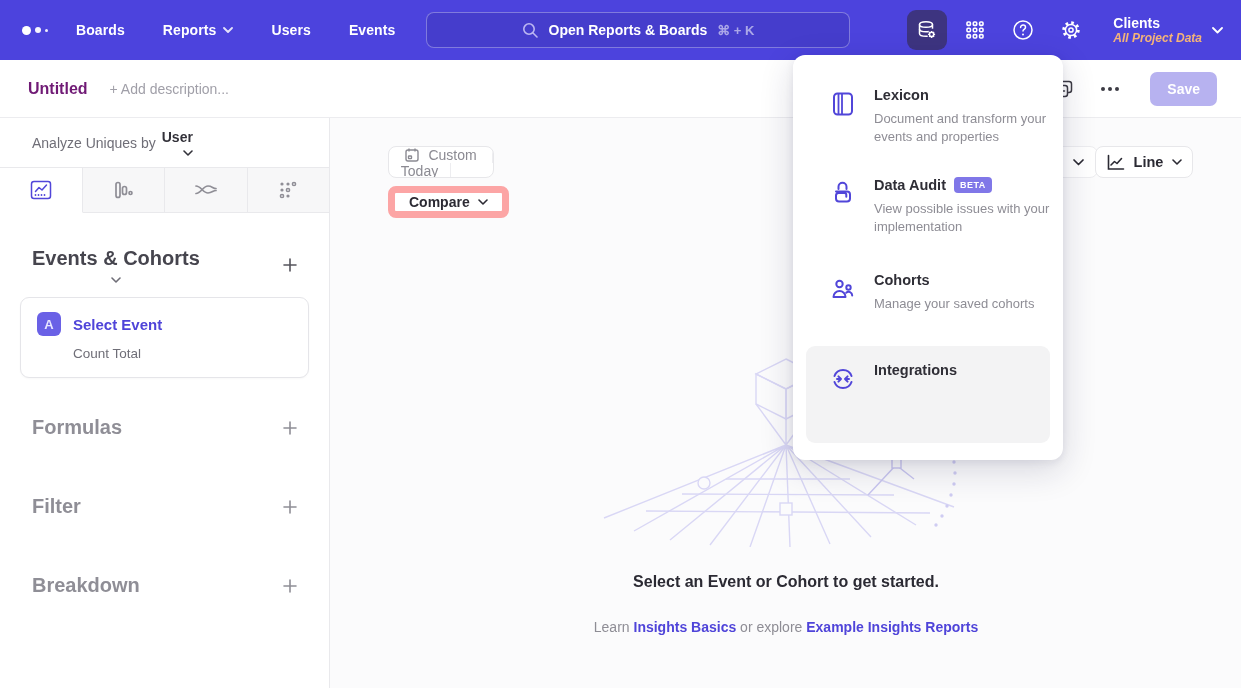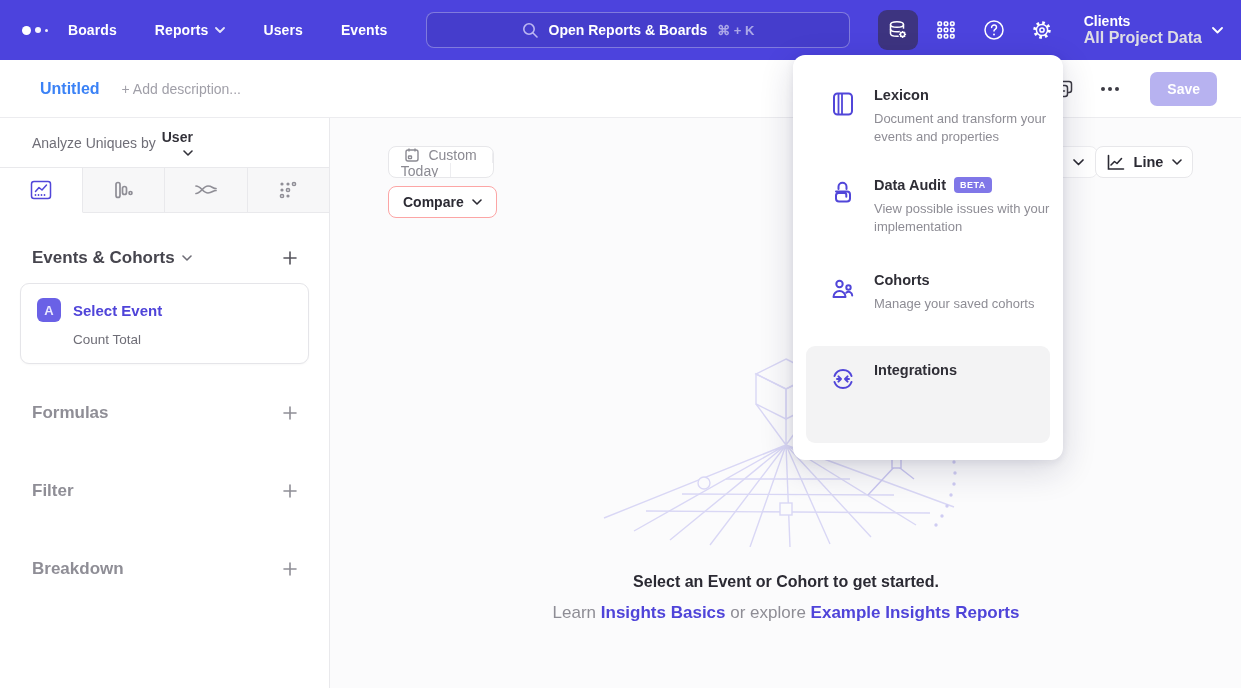--- a/index.html
+++ b/index.html
@@ -6,80 +6,80 @@
   html,body { width:1241px; height:688px; }
   body { font-family:"Liberation Sans", sans-serif; background:#fff; overflow:hidden; }
   #app { position:relative; width:1241px; height:688px; background:#fbfbfc; }
 
   
   .topnav { position:absolute; top:0; left:0; width:1241px; height:60px; background:#4c43dd; display:flex; align-items:center; z-index:10; }
   .logo { display:flex; align-items:center; gap:4px; margin-left:22px; width:46px; cursor:pointer; }
   .logo .d1{width:9px;height:9px;border-radius:50%;background:#fff;}
   .logo .d2{width:6px;height:6px;border-radius:50%;background:#fff;opacity:.95;}
   .logo .d3{width:3px;height:3px;border-radius:50%;background:#fff;opacity:.9;}
-  .nav-items { display:flex; gap:38px; margin-left:0; }
+  .nav-items { display:flex; gap:38px; margin-left:8px; }
   .nav-item { color:#fff; font-size:14px; font-weight:700; letter-spacing:.1px; display:flex; align-items:center; gap:7px; cursor:pointer; }
   .nav-item svg { opacity:.85; }
   .searchbar { position:absolute; left:426px; top:12px; width:424px; height:36px; border-radius:8px;
     background:rgba(10,5,60,0.10); border:1px solid rgba(255,255,255,0.32);
     display:flex; align-items:center; justify-content:center; gap:10px; cursor:text; }
   .searchbar .ph { color:#fff; font-size:14px; font-weight:600; }
   .searchbar .kbd { color:rgba(255,255,255,0.55); font-size:13px; font-weight:600; }
   .nav-right { position:absolute; right:0; top:0; height:60px; display:flex; align-items:center; }
   .nav-iconbtn { width:40px; height:40px; border-radius:9px; display:flex; align-items:center; justify-content:center; cursor:pointer; margin-right:8px; }
   .nav-iconbtn.active { background:#3d3480; }
   .project { display:flex; align-items:center; margin-left:14px; margin-right:18px; cursor:pointer; }
   .project .txt { display:flex; flex-direction:column; gap:0; }
   .project .name { color:#fff; font-size:14px; font-weight:700; }
-  .project .sub { color:#e5e5e5; font-size:16px; font-weight:700; opacity:.95; }
+  .project .sub { color:#fdba74; font-size:12px; font-weight:700; opacity:.95;font-style:italic; }
   .project svg { margin-left:10px; }
 
   
   .rheader { position:absolute; top:60px; left:0; width:1241px; height:58px; background:#fff; border-bottom:1px solid #ececef; display:flex; align-items:center; }
-  .rtitle { margin-left:40px; font-size:16px; font-weight:700; color:#3b82f6; cursor:text; }
+  .rtitle { margin-left:28px; font-size:16px; font-weight:700; color:#701a75; cursor:text; }
   .rdesc { margin-left:22px; font-size:14px; color:#a09fa8; cursor:text; }
   .rheader-right { position:absolute; right:24px; top:0; height:58px; display:flex; align-items:center; gap:10px; }
   .hicon { width:36px; height:36px; display:flex; align-items:center; justify-content:center; cursor:pointer; border-radius:6px; }
   .dots3 { display:flex; gap:3px; }
   .dots3 i { width:4px; height:4px; border-radius:50%; background:#3c3b44; }
   .savebtn { background:#b7b2f0; color:#fff; font-size:14px; font-weight:700; border:none; border-radius:7px; padding:9px 17px; margin-left:12px; cursor:pointer; }
 
   
   .sidebar { position:absolute; top:118px; left:0; width:330px; height:570px; background:#fff; border-right:1px solid #e9e9ec; }
   .analyze { height:49px; display:flex; align-items:center; padding-left:32px; font-size:14px; color:#6f6e77; gap:6px; }
   .analyze .val { color:#33323a; font-weight:700; display:flex; align-items:flex-end; gap:5px; cursor:pointer;flex-direction:column; }
   .tabbar { display:flex; height:46px; border-top:1px solid #e9e9ec; border-bottom:1px solid #e9e9ec; background:#f7f7f8; }
   .tab { flex:1; display:flex; align-items:center; justify-content:center; border-right:1px solid #e9e9ec; cursor:pointer; }
   .tab:last-child { border-right:none; }
   .tab.sel { background:#fff; border-bottom:1px solid #fff; margin-bottom:-1px; }
   .sb-section { display:flex; align-items:center; justify-content:space-between; padding:0 28px 0 32px; margin-top:30px; }
-  .sb-section .lbl { font-size:17px; font-weight:700; color:#8f8e96; }
+  .sb-section .lbl { font-size:20px; font-weight:700; color:#8f8e96;flex-direction:column; }
   .sb-section .lbl.dark { color:#46454e; display:flex; align-items:center; gap:7px; cursor:pointer; }
   .plusbtn { width:22px; height:22px; display:flex; align-items:center; justify-content:center; cursor:pointer; }
   .event-card { margin:14px 20px 0 20px; border:1px solid #e5e5e9; border-radius:9px; background:#fff; padding:14px 16px 16px 16px; cursor:pointer; box-shadow:0 1px 2px rgba(20,20,40,0.03); }
   .ec-row { display:flex; align-items:center; gap:12px; }
   .ec-badge { width:24px; height:24px; border-radius:6px; background:#6a61e6; color:#e9e7ff; font-size:13px; font-weight:700; display:flex; align-items:center; justify-content:center; }
   .ec-title { color:#4f44d9; font-size:15px; font-weight:700; }
   .ec-sub { margin:10px 0 0 36px; color:#6f6e77; font-size:13.5px; }
 
   
   .main { position:absolute; top:118px; left:331px; width:910px; height:570px; background:#fbfbfc; }
   .toolbar { position:absolute; top:28px; left:57px; right:0; height:32px; }
   .seg { position:absolute; left:0; top:0; display:flex; height:32px; background:#fff; border:1px solid #e7e7ea; border-radius:8px; overflow:hidden;flex-direction:column; }
   .seg .s { display:flex; align-items:center; justify-content:center; gap:8px; font-size:14px; color:#8b8a92; border-right:1px solid #ededf0; cursor:pointer; padding:0; }
   .seg .s:last-child { border-right:none; }
   .seg .s.sel { background:#f2f2f4; color:#2b2a33; font-weight:700; }
   .minibtn { position:absolute; top:0; height:32px; background:#fff; border:1px solid #ededf0; border-radius:8px; display:flex; align-items:center; justify-content:flex-end; cursor:pointer; }
   .linebtn { position:absolute; top:0; left:707px; width:98px; height:32px; background:#fff; border:1px solid #e7e7ea; border-radius:8px; display:flex; align-items:center; justify-content:center; gap:9px; font-size:14.5px; font-weight:600; color:#2b2a33; cursor:pointer; }
-  .comparebtn { position:absolute; top:68px; left:57px; height:32px; background:#fff; border:1px solid #fca5a5; border-radius:8px; display:flex; align-items:center; gap:8px; padding:0 14px; font-size:14px; font-weight:600; color:#2b2a33; cursor:pointer; }
+  .comparebtn { position:absolute; top:68px; left:57px; height:32px; background:#fff; border:7px solid #fca5a5; border-radius:8px; display:flex; align-items:center; gap:8px; padding:0 14px; font-size:14px; font-weight:600; color:#2b2a33; cursor:pointer; }
 
   .emptywrap { position:absolute; left:0; top:237px; width:910px; text-align:center; }
   .wireframe { display:block; margin:0 auto; }
   .es-head { margin-top:26px; font-size:16px; font-weight:700; color:#2b2a33; }
-  .es-sub { margin-top:12px; font-size:17px; color:#8e8d95; }
+  .es-sub { margin-top:28px; font-size:14px; color:#8e8d95; }
   .es-sub .link { color:#4f44d9; font-weight:700; cursor:pointer; }
 
   
   .popup { position:absolute; left:793px; top:55px; width:270px; height:405px; background:#fff; border-radius:12px; z-index:50;
     box-shadow:0 10px 34px rgba(25,22,70,0.16), 0 2px 8px rgba(25,22,70,0.08); }
   .pitem { position:absolute; left:13px; width:244px; border-radius:9px; cursor:pointer; }
   .pitem .icon { position:absolute; left:24px; top:4px; }
   .pitem .tcol { margin-left:68px; padding-top:0; }
   .ptitle { font-size:14.5px; font-weight:700; color:#2f2e36; display:flex; align-items:center; gap:8px; }
   .pdesc { margin-top:7px; font-size:13px; line-height:1.42; color:#8e8d95; }

